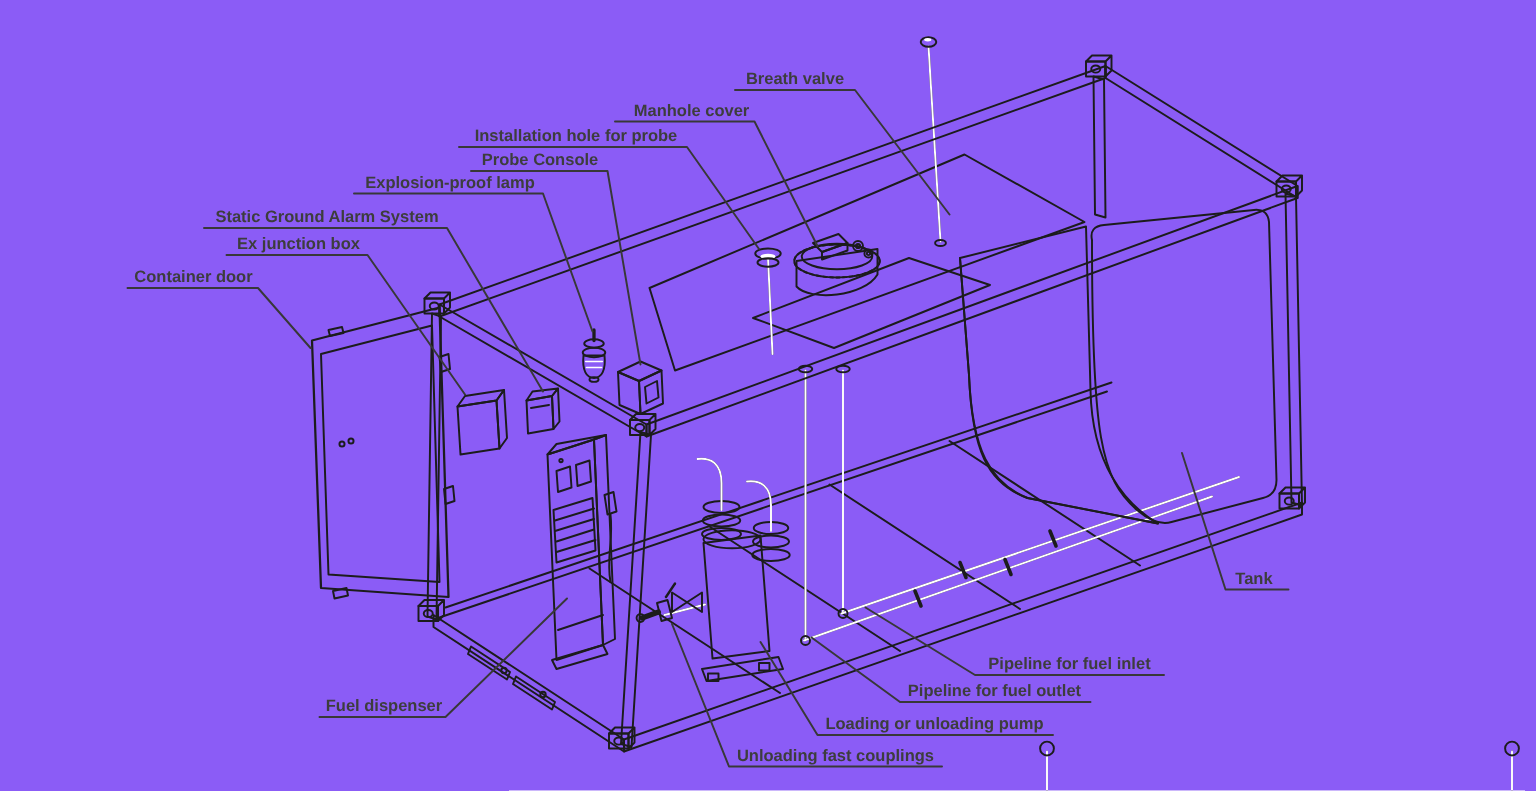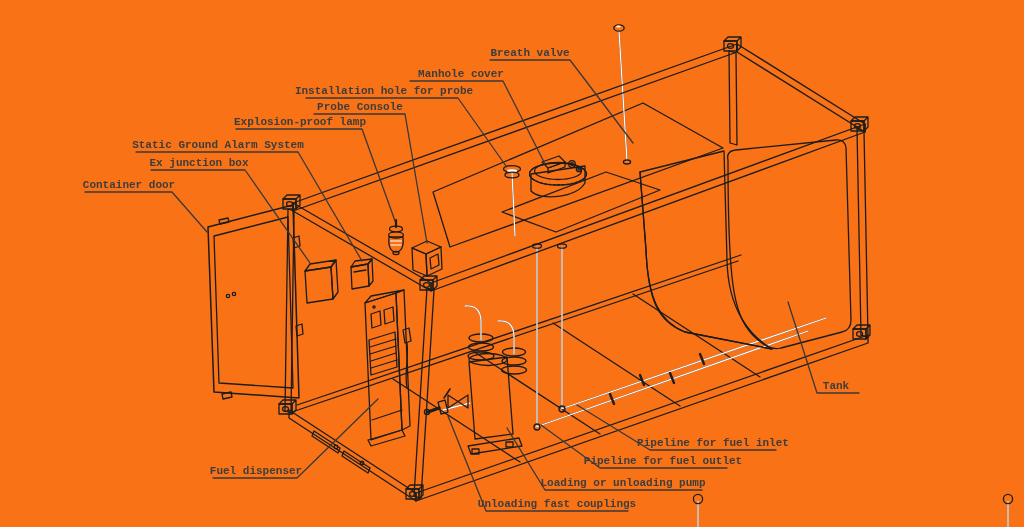--- a/index.html
+++ b/index.html
@@ -1,17 +1,17 @@
 <!DOCTYPE html>
 <html><head>
 <meta charset="utf-8">
 <style>
   html,body{margin:0;padding:0;background:#fff;}
-  .stage{position:relative;width:1024px;height:527px;background:#f97316;overflow:hidden;
-         font-family:Liberation Mono, monospace;}
+  .stage{position:relative;width:1024px;height:527px;background:#8b5cf6;overflow:hidden;
+         font-family:Liberation Sans, sans-serif;}
   svg{position:absolute;left:0;top:0;}
   
   .ln path,.ln line,.ln polyline,.ln polygon,.ln ellipse,.ln circle,.ln rect{
       stroke:#1c1c1c;stroke-width:1.3;fill:none;stroke-linejoin:round;stroke-linecap:round;}
   .f{fill:#ffffff;}
   .dk{fill:#161616;stroke:none;}
   .thin{stroke-width:0.9;}
   .tubo{stroke-width:6.2;}
   .tubi{stroke:#ffffff !important;stroke-width:3.6;}
   .tubo2{stroke-width:5.2;}

